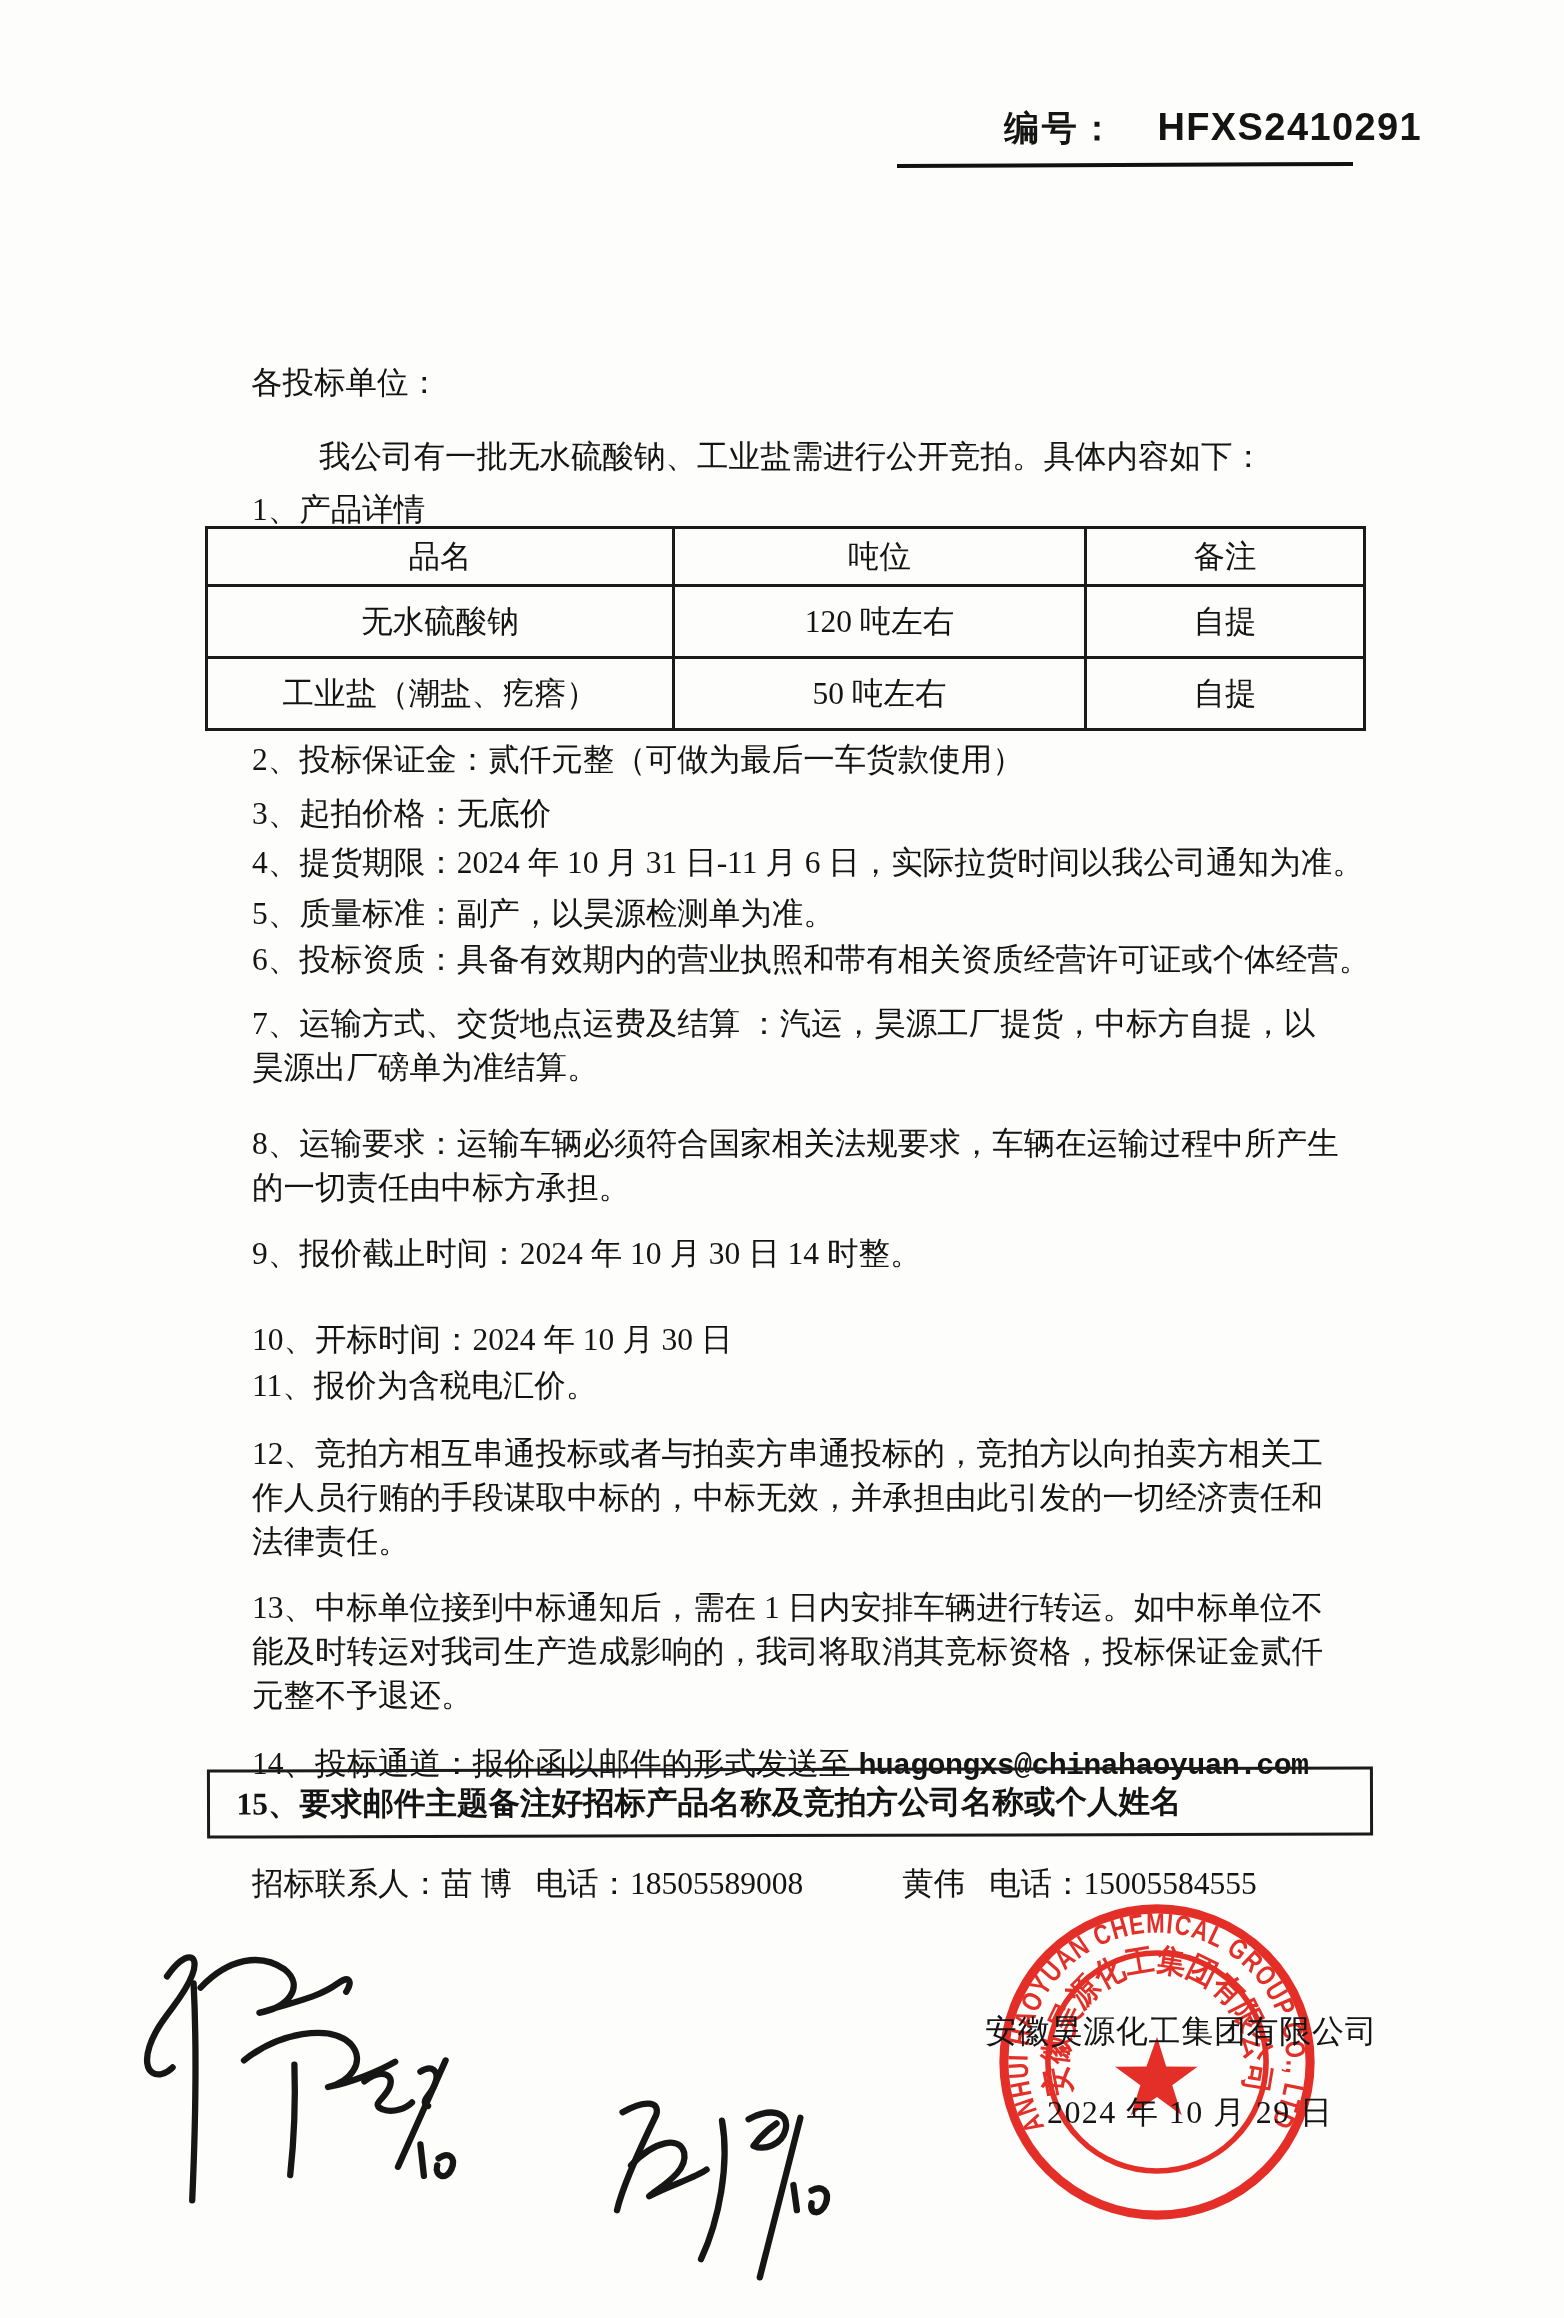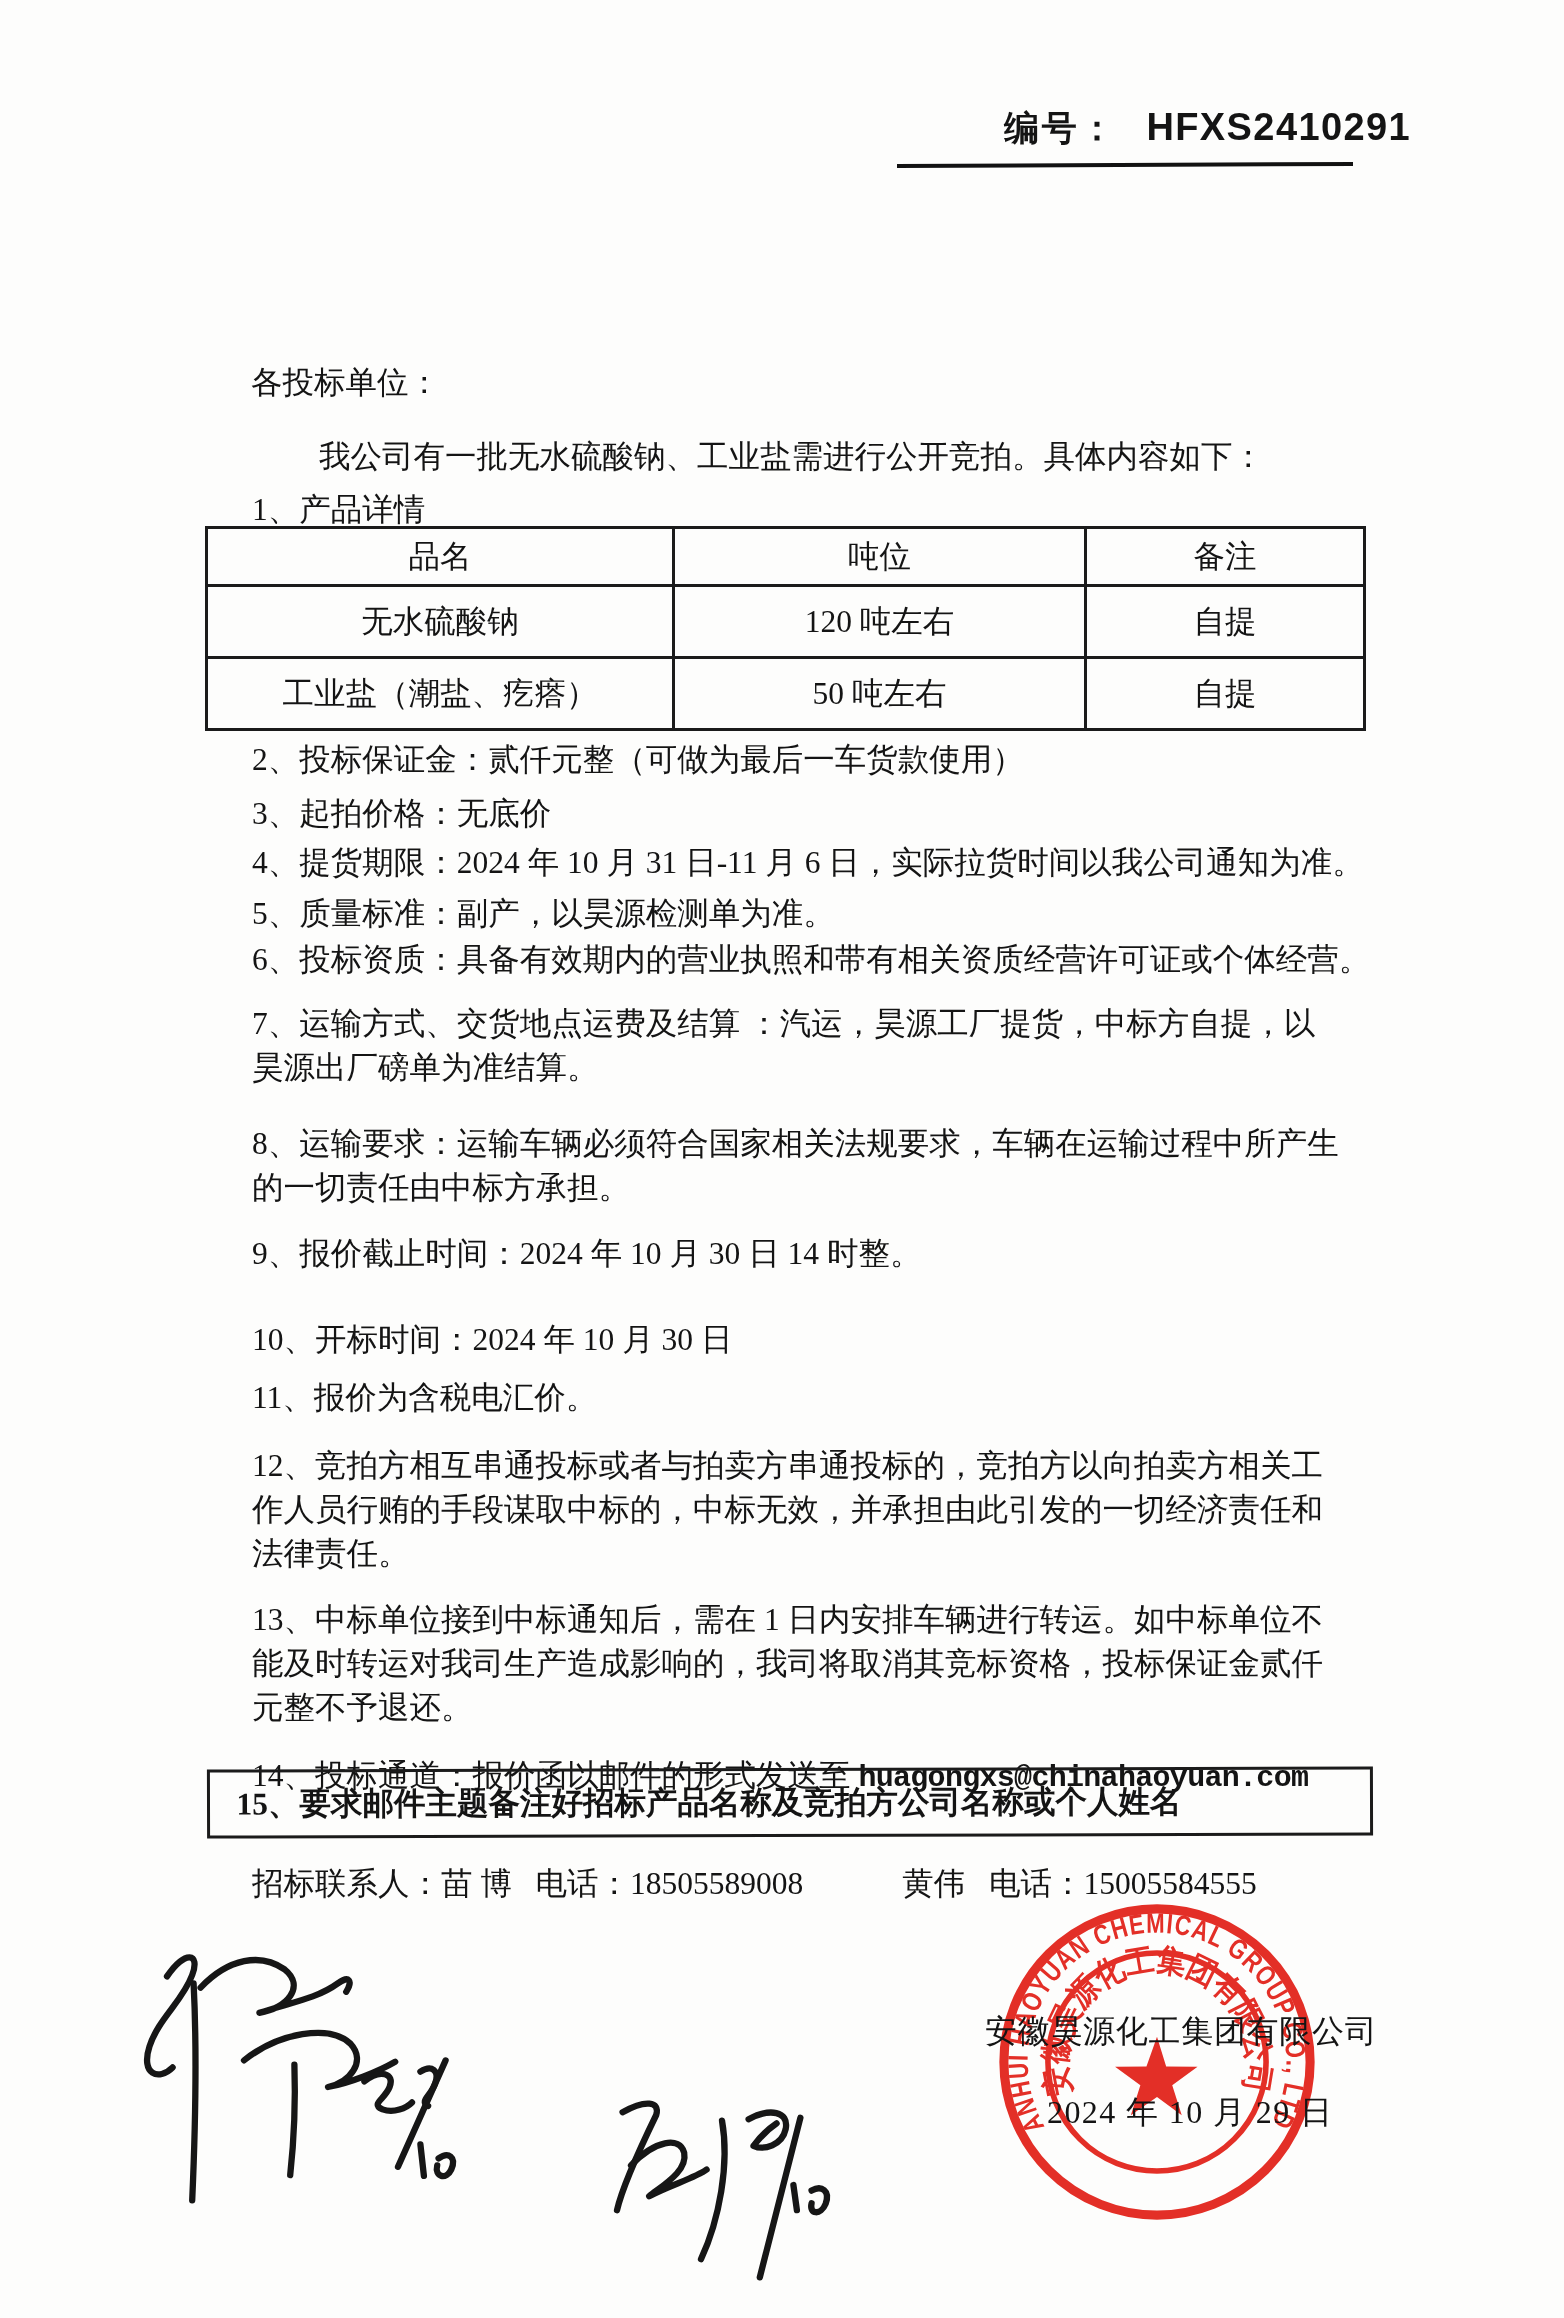--- a/index.html
+++ b/index.html
@@ -7,21 +7,21 @@
     position:relative;
     width:1565px;height:2319px;
     background:#fdfdfc;
     overflow:hidden;
     font-family:"Liberation Serif","DejaVu Serif",serif;
     color:#141414;
   }
   
   .doc-number{
     position:absolute;top:105px;left:1004px;
-    display:flex;align-items:baseline;gap:29px;
+    display:flex;align-items:baseline;gap:40px;
     font-family:"Liberation Sans","DejaVu Sans",sans-serif;
     font-weight:700;
   }
   .doc-number .lbl{font-size:35px;letter-spacing:2.8px;}
   .doc-number .val{font-size:38px;letter-spacing:1.4px;}
   .doc-underline{
     position:absolute;top:163px;left:897px;width:456px;height:4.2px;
     background:#121212;transform:rotate(-0.25deg);
   }
   
@@ -129,21 +129,21 @@
     <p style="margin-top:9.8px">3、起拍价格：无底价</p>
     <p style="margin-top:4.9px">4、提货期限：2024 年 10 月 31 日-11 月 6 日，实际拉货时间以我公司通知为准。</p>
     <p style="margin-top:7.7px">5、质量标准：副产，以昊源检测单为准。</p>
     <p style="margin-top:2.1px">6、投标资质：具备有效期内的营业执照和带有相关资质经营许可证或个体经营。</p>
     <p style="margin-top:20px">7、运输方式、交货地点运费及结算 ：汽运，昊源工厂提货，中标方自提，以
 昊源出厂磅单为准结算。</p>
     <p style="margin-top:32px">8、运输要求：运输车辆必须符合国家相关法规要求，车辆在运输过程中所产生
 的一切责任由中标方承担。</p>
     <p style="margin-top:22px">9、报价截止时间：2024 年 10 月 30 日 14 时整。</p>
     <p style="margin-top:42px">10、开标时间：2024 年 10 月 30 日</p>
-    <p style="margin-top:14px">11、报价为含税电汇价。</p>
+    <p style="margin-top:2px">11、报价为含税电汇价。</p>
     <p style="margin-top:24px">12、竞拍方相互串通投标或者与拍卖方串通投标的，竞拍方以向拍卖方相关工
 作人员行贿的手段谋取中标的，中标无效，并承担由此引发的一切经济责任和
 法律责任。</p>
     <p style="margin-top:22px">13、中标单位接到中标通知后，需在 1 日内安排车辆进行转运。如中标单位不
 能及时转运对我司生产造成影响的，我司将取消其竞标资格，投标保证金贰仟
 元整不予退还。</p>
     <p style="margin-top:24px"><span>14、投标通道：报价函以邮件的形式发送至 </span><span class="email">huagongxs@chinahaoyuan.com</span></p>
   </div>
 
   <div class="boxed">15、要求邮件主题备注好招标产品名称及竞拍方公司名称或个人姓名</div>

